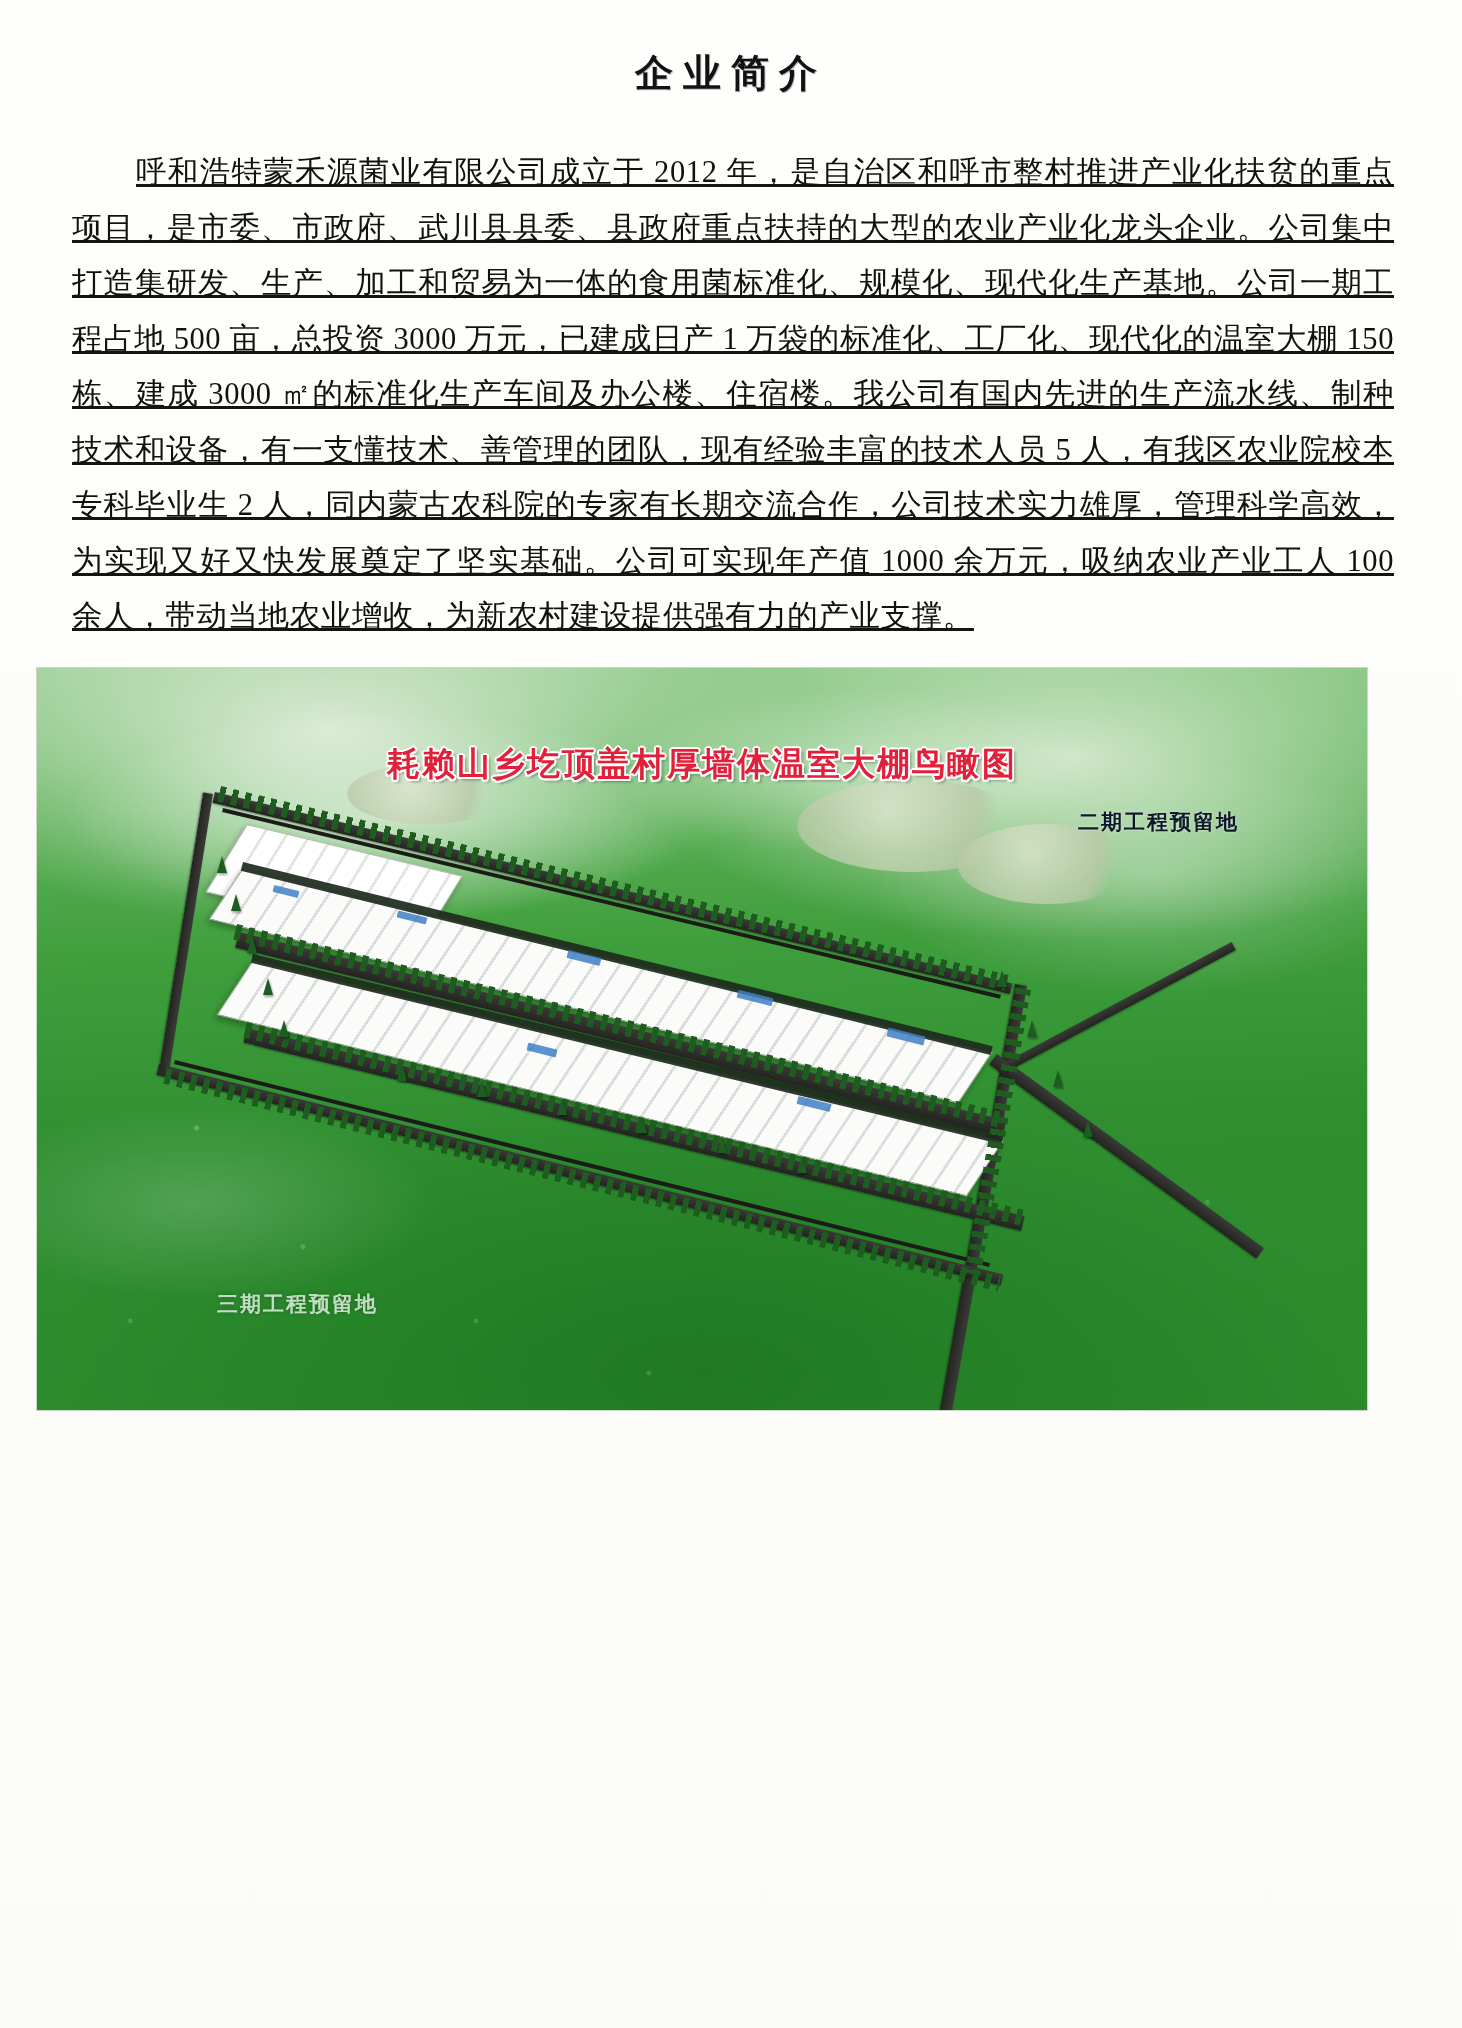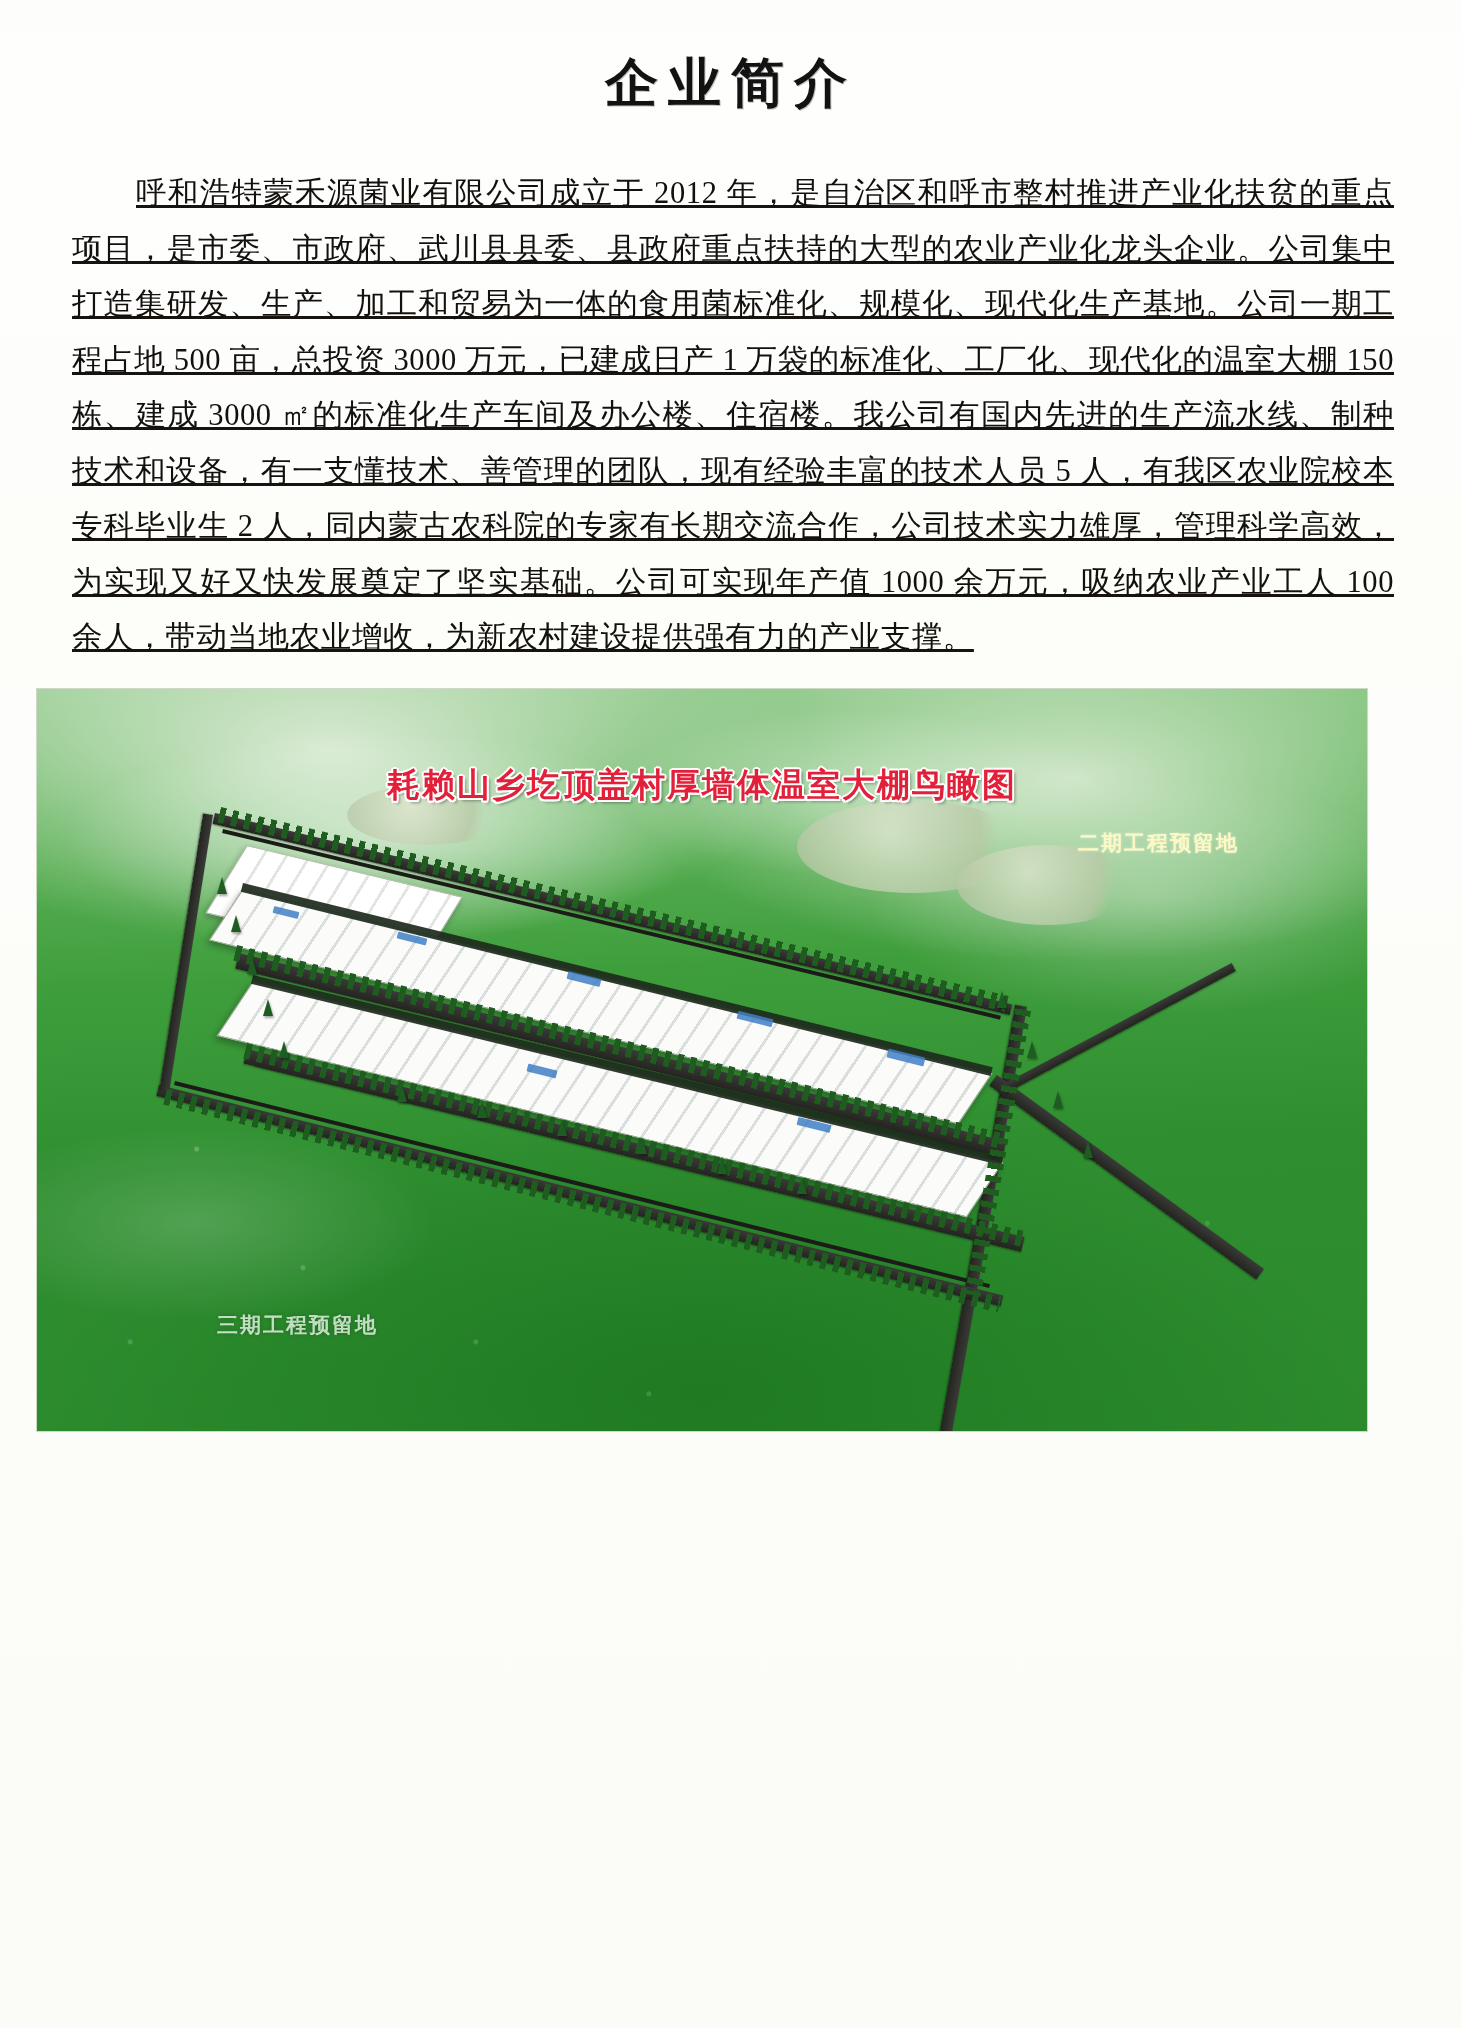--- a/index.html
+++ b/index.html
@@ -20,21 +20,21 @@
     height: 2028px;
     position: relative;
     background: linear-gradient(180deg,#fefefc 0%, #fcfcf9 60%, #fbfbf8 100%);
     box-sizing: border-box;
     padding: 0 46px;
   }
   .doc-title {
     text-align: center;
     font-family: Liberation Serif, serif;
     font-weight: bold;
-    font-size: 53px;
+    font-size: 38px;
     letter-spacing: 10px;
     color: #121212;
     margin: 30px 0 0 0;
     padding-top: 18px;
     text-shadow: 1px 1px 0 rgba(0,0,0,0.25);
   }
   .body-text {
     margin-top: 46px;
     padding: 0 22px 0 26px;
     text-decoration: underline;
@@ -107,21 +107,21 @@
   }
   .fig-label {
     position: absolute;
     font-family: "DejaVu Sans", "Liberation Sans", sans-serif;
     font-weight: bold;
     letter-spacing: 2px;
   }
   .fig-label-phase2 {
     top: 140px; right: 128px;
     font-size: 21px;
-    color: #fef9c3;
+    color: #0f172a;
     text-shadow: 0 0 3px rgba(255,255,255,.5);
   }
   .fig-label-phase3 {
     bottom: 92px; left: 180px;
     font-size: 21px;
     color: #ffffff;
     opacity: .72;
     text-shadow: 0 0 4px rgba(0,0,0,.35);
   }
 

